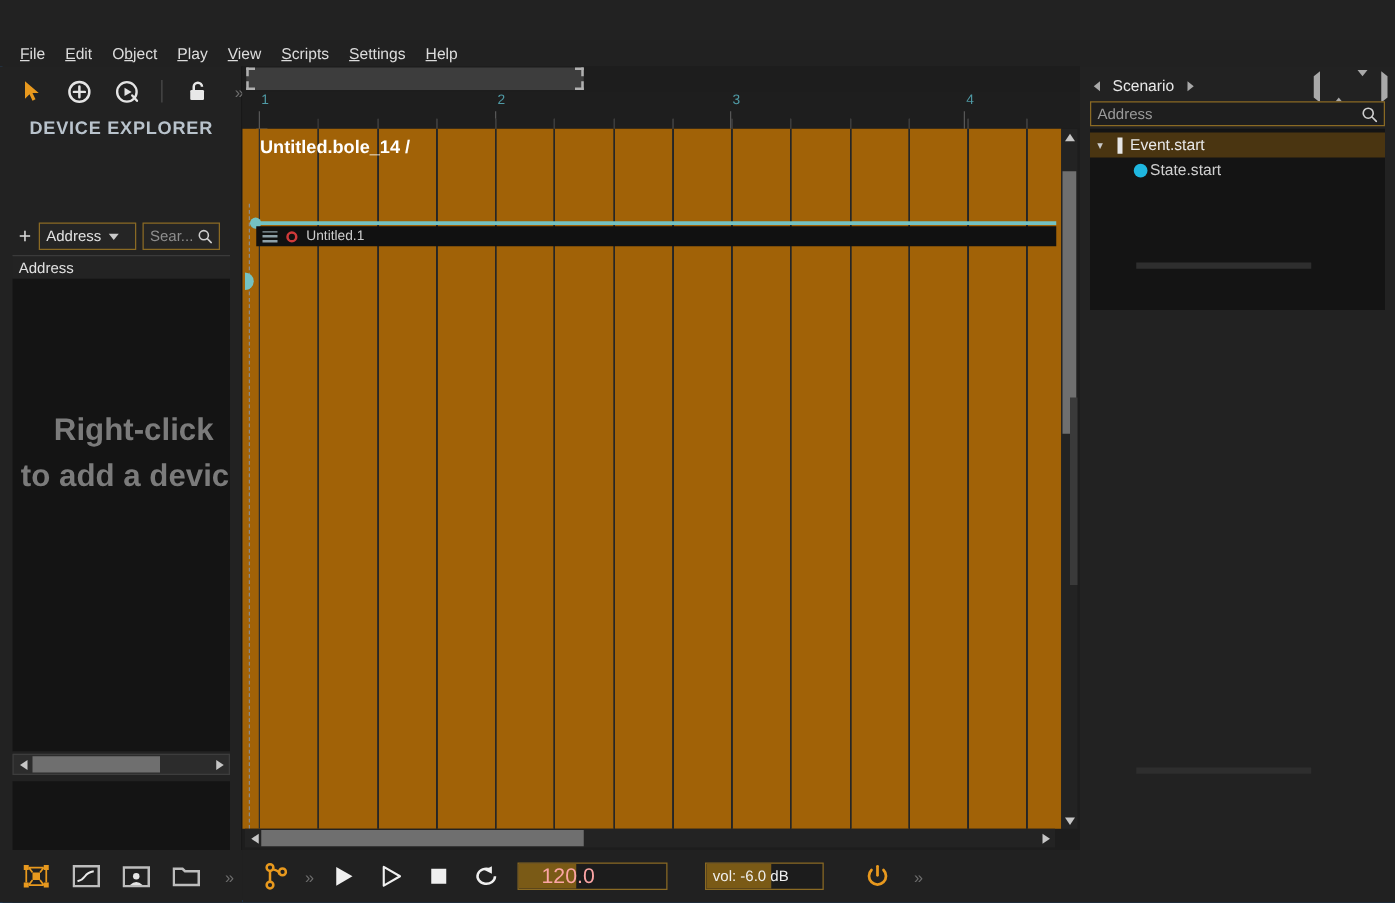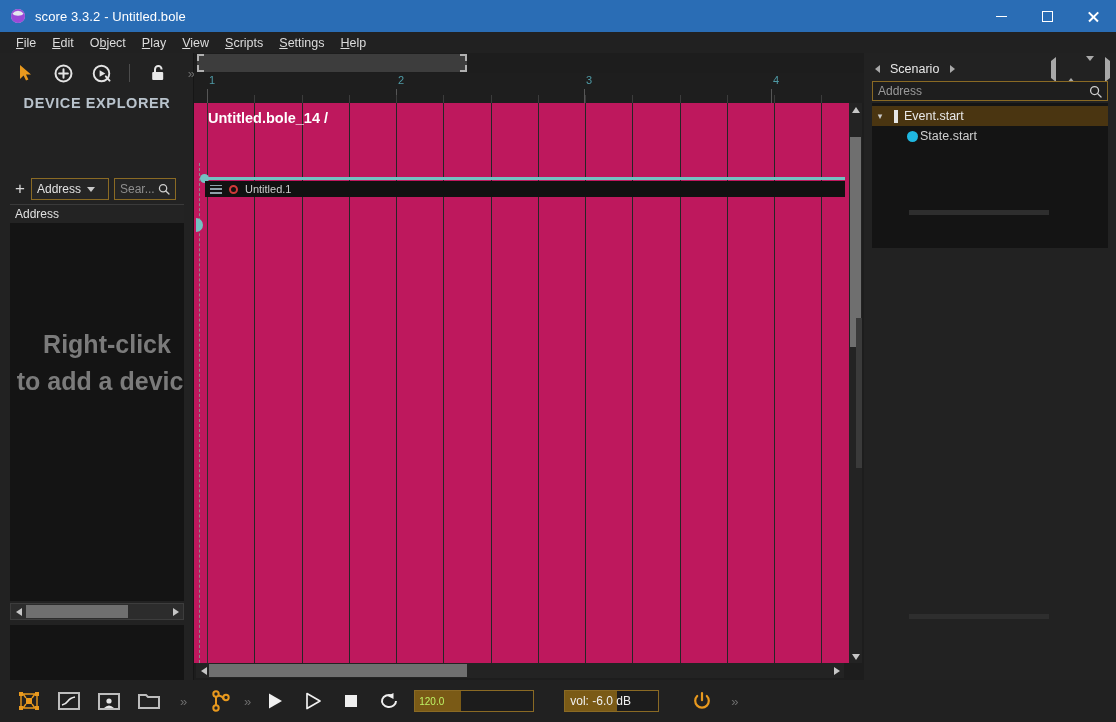--- a/index.html
+++ b/index.html
@@ -140,21 +140,21 @@
   .ruler .big-tick { position: absolute; top: 16px; width: 1px; height: 14px; background: #565656; }
   .ruler .sm-tick  { position: absolute; top: 22px; width: 1px; height: 8px; background: #3c3c3c; }
   .tsig-flag {
     position: absolute; left: 11px; top: 30px; width: 0; height: 0;
     border-top: 11px solid #9a9a9a; border-right: 9px solid transparent;
   }
   .tsig-txt { position: absolute; left: 24px; top: 30px; font-size: 11px; color: #d0d0d0; }
 
   .tl-body {
     position: absolute; left: 0; top: 50px; width: 655px; height: 560px;
-    background: #be185d; overflow: hidden;
+    background: #a16207; overflow: hidden;
   }
   .tl-grid-line { position: absolute; top: 0; bottom: 0; width: 1px; background: #262626; }
   .tl-grid-line.major { background: #2e2e2e; }
 
   .breadcrumb {
     position: absolute; left: 14px; top: 7px; font-size: 14.5px; font-weight: bold; color: #ffffff;
   }
   .interval-line {
     position: absolute; left: 11px; top: 74px; width: 640px; height: 3px; background: #74c2c2;
   }
@@ -238,56 +238,38 @@
   }
   .timecode {
     font-size: 25px; font-weight: bold; color: #ffffff; letter-spacing: .2px; margin-left: 14px;
   }
   .tp-btn { width: 26px; height: 26px; display: flex; align-items: center; justify-content: center; }
   .tempo-field {
     position: relative; width: 120px; height: 22px; border: 1px solid #8a6a24;
     background: #1c1c1c; display: flex; align-items: center; overflow: hidden;
   }
   .tempo-fill { position: absolute; left: 0; top: 0; bottom: 0; width: 46px; background: #7a5a16; }
-  .tempo-txt { position: relative; font-size: 10px; color: #bef264; padding-left: 4px; }
+  .tempo-txt { position: relative; font-size: 17px; color: #fca5a5; padding-left: 18px; }
   .vol-field {
     position: relative; width: 95px; height: 22px; border: 1px solid #8a6a24;
     background: #1c1c1c; display: flex; align-items: center; overflow: hidden; margin-left: 18px;
   }
   .vol-fill { position: absolute; left: 0; top: 0; bottom: 0; width: 52px; background: #7a5a16; }
   .vol-txt { position: relative; font-size: 12px; color: #f0f0f0; padding-left: 5px; white-space: nowrap; }
   .tp-more { color: #6d6d6d; font-size: 13px; letter-spacing: -1px; }
   .branch-more { color: #6d6d6d; font-size: 13px; letter-spacing: -1px; margin-left: -2px; }
 
   .accent-edge { position: absolute; left: 0; top: 53px; width: 2px; height: 669px; background: #2a6db5; }
   .bottom-edge { position: absolute; left: 0; top: 720px; width: 1116px; height: 2px; background: #2a6db5; }
 </style>
 </head>
 <body>
 
 <div id="app">
 
-  <div class="titlebar">
-    <svg class="tb-logo" viewBox="0 0 16 16">
-      <circle cx="8" cy="8" r="7" fill="#d9dde3"></circle>
-      <path d="M1 8a7 7 0 0 1 14 0 7 7 0 0 1-14 0z" fill="#8f2fd6" opacity=".85"></path>
-      <path d="M2.5 5.5c1.5 3 9.5 3 11 0A7 7 0 0 0 2.5 5.5z" fill="#e3e8ee"></path>
-    </svg>
-    <span class="tb-title">score 3.3.2 - Untitled.bole</span>
-    <span class="tb-spacer"></span>
-    <div class="tb-btn">
-      <span class="tb-min"></span>
-    </div>
-    <div class="tb-btn">
-      <span class="tb-max"></span>
-    </div>
-    <div class="tb-btn">
-      <span class="tb-close"></span>
-    </div>
-  </div>
 
   <div class="menubar">
     <div class="menu-item"><span class="u">F</span>ile</div>
     <div class="menu-item"><span class="u">E</span>dit</div>
     <div class="menu-item">O<span class="u">b</span>ject</div>
     <div class="menu-item"><span class="u">P</span>lay</div>
     <div class="menu-item"><span class="u">V</span>iew</div>
     <div class="menu-item"><span class="u">S</span>cripts</div>
     <div class="menu-item"><span class="u">S</span>ettings</div>
     <div class="menu-item"><span class="u">H</span>elp</div>

